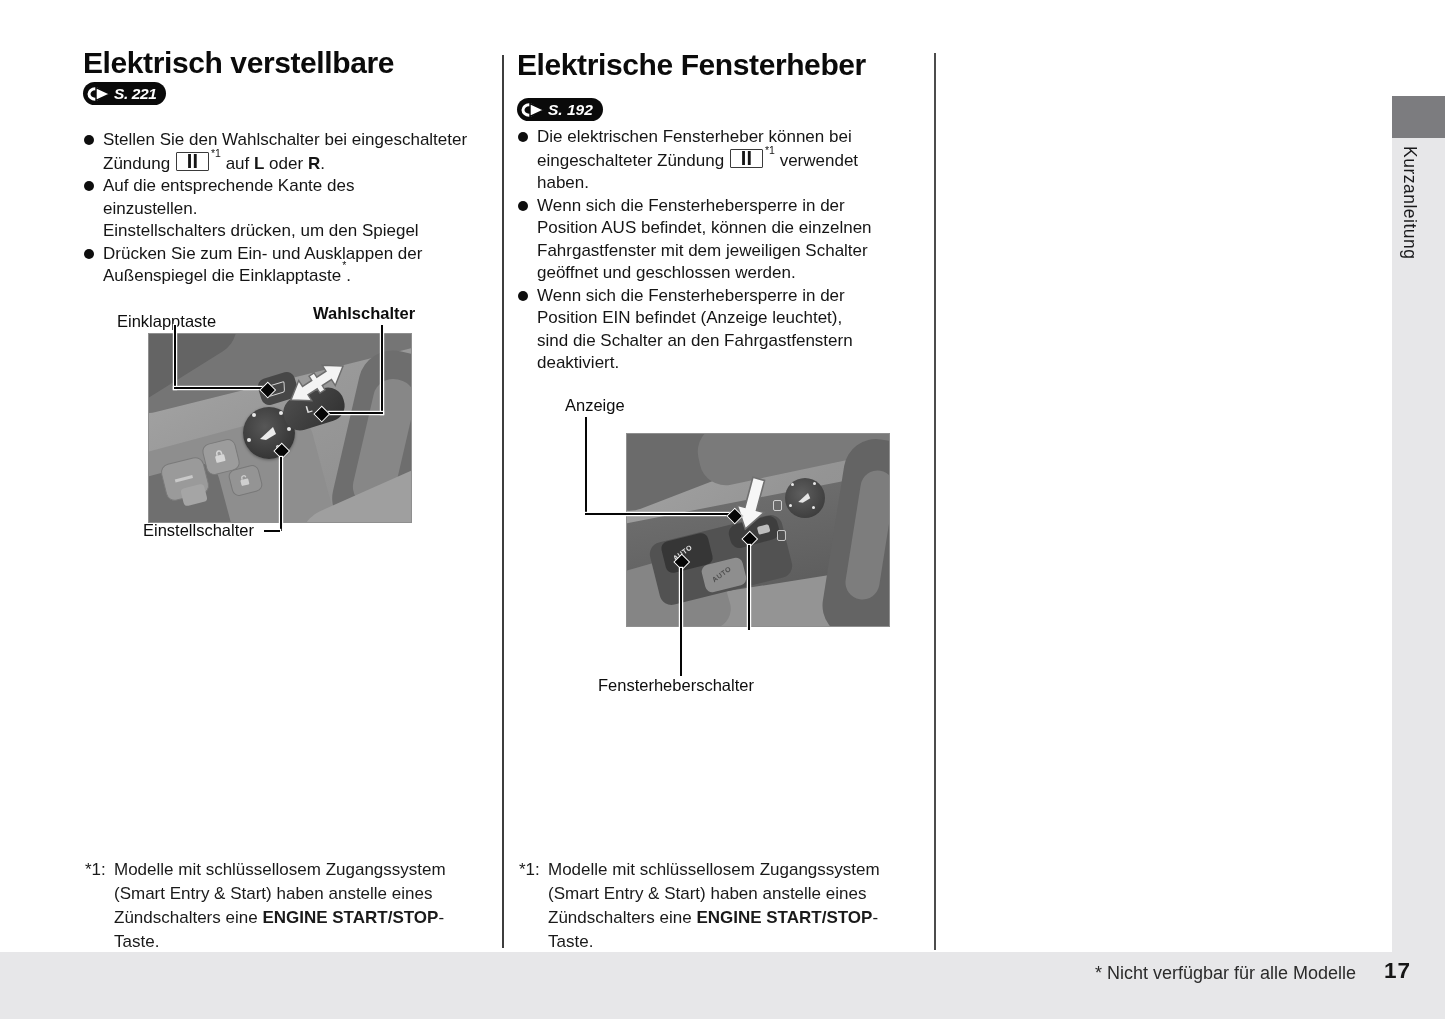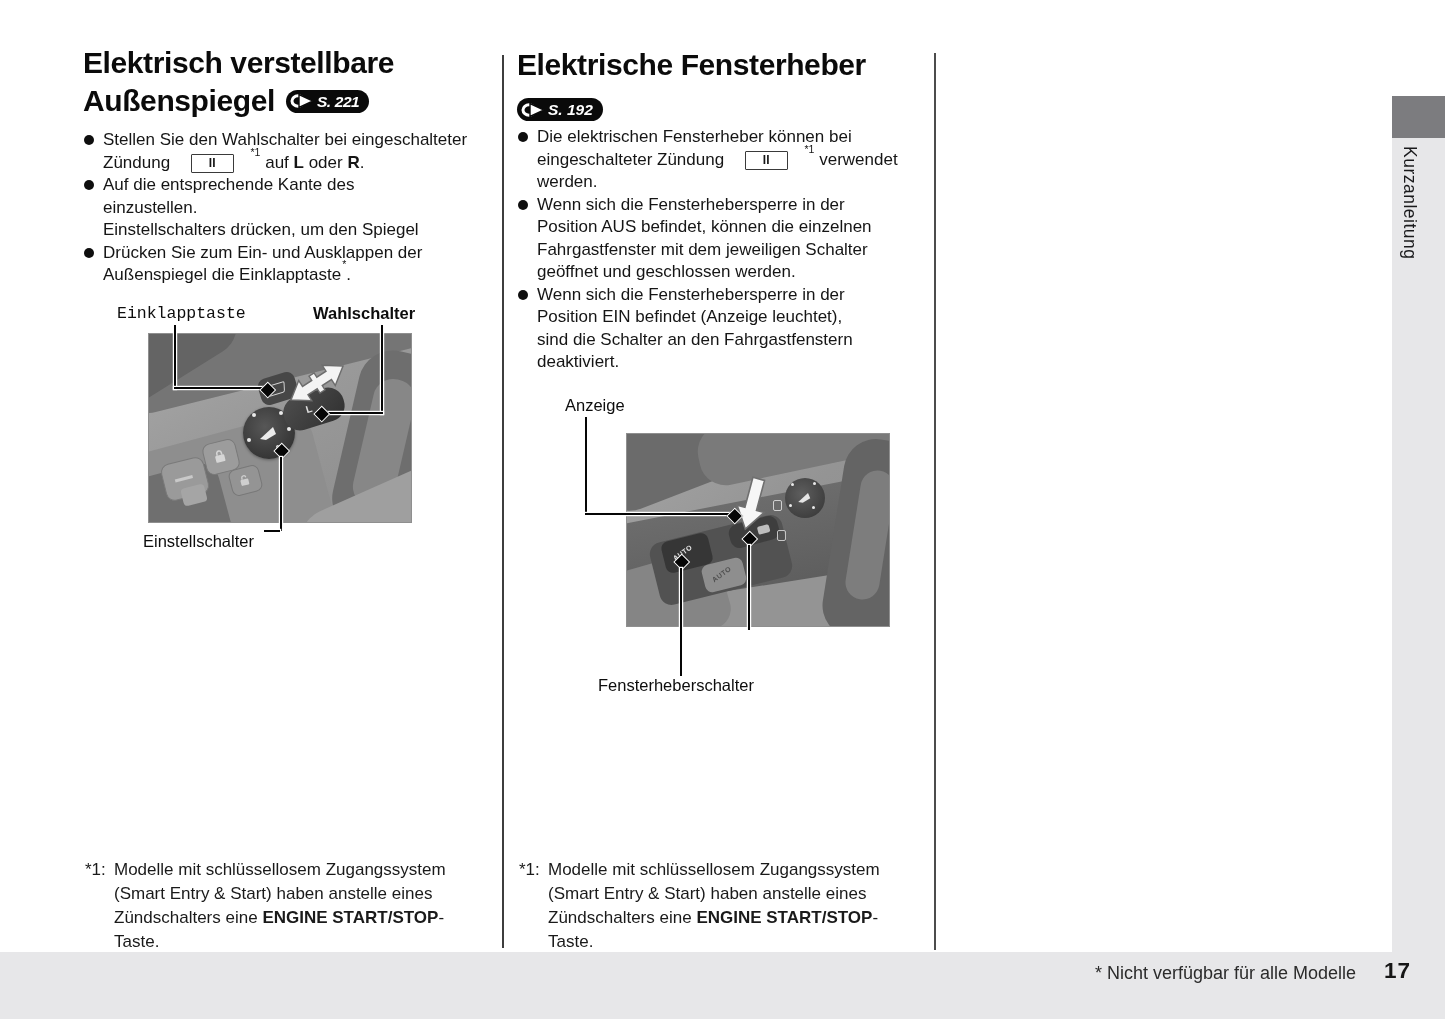--- a/index.html
+++ b/index.html
@@ -11,22 +11,22 @@
   .title-row{display:flex;align-items:center;gap:11px;}
   
   .badge{display:inline-flex;align-items:center;gap:3px;background:#0a0a0a;color:#fff;height:23px;
          border-radius:12px;padding:0 10px 0 4px;font-size:15.5px;font-weight:bold;font-style:italic;line-height:23px;white-space:nowrap;}
   .badge svg{display:block;}
   
   .bullet{display:flex;gap:9px;}
   .dot{width:10px;height:10px;border-radius:50%;background:#0e0e0e;margin-top:6px;flex:none;}
   .btext{font-size:17px;line-height:22.5px;color:#151515;}
   .bline{white-space:nowrap;}
-  .keybox{display:inline-block;border:1.5px solid #3a3a3a;padding:0 17px;line-height:17px;font-size:12px;
-          font-weight:bold;vertical-align:1px;margin:0 16px;border-radius:1px;}
+  .keybox{display:inline-block;border:1.5px solid #3a3a3a;padding:0 10px;line-height:17px;font-size:20px;
+          font-weight:bold;vertical-align:1px;margin:0 1px;border-radius:1px;}
   sup.fn{font-size:10.5px;line-height:0;position:relative;top:-5px;margin-left:1px;font-weight:normal;}
   b{font-weight:bold;}
   
   .flabel{position:absolute;font-size:16.5px;color:#0d0d0d;white-space:nowrap;}
   .cl{position:absolute;background:#060606;box-shadow:0 0 0 1.2px #ffffff;}
   .clv{width:2.2px;}
   .clh{height:2.2px;}
   .dmd{position:absolute;width:9.5px;height:9.5px;background:#060606;border:1.7px solid #ffffff;transform:rotate(45deg);}
   
   .photo{position:absolute;overflow:hidden;border:1px solid #8f8f8f;}
@@ -49,21 +49,20 @@
 <body>
 
 <div class="page">
 
   <div class="divider" style="left:502px;top:55px;width:2px;height:893px;"></div>
   <div class="divider" style="left:934px;top:53px;width:2px;height:897px;background:#4c4c4c;"></div>
 
   <div class="abs title" style="left:83px;top:44px;">
     <div>Elektrisch verstellbare</div>
     <div class="title-row">
-      <span>Außenspiegel</span>
       <span class="badge" style="font-weight:bold;">
         <svg width="24" height="14" viewBox="0 0 24 14">
           <ellipse cx="8" cy="7" rx="6" ry="5.2" fill="none" stroke="#ffffff" stroke-width="3"></ellipse>
           <polygon points="9,0.5 23,7 9,13.5" fill="#ffffff" stroke="#0a0a0a" stroke-width="1.4"></polygon>
         </svg>
         <span>S. 221</span>
       </span>
     </div>
   </div>
 
@@ -85,23 +84,23 @@
       </div>
       <div class="bullet">
         <span class="dot"></span>
         <div class="btext">
           <div class="bline">Drücken Sie zum Ein- und Ausklappen der</div>
           <div class="bline">Außenspiegel die Einklapptaste<sup class="fn">*</sup>.</div>
         </div>
       </div>
     </div>
 
-  <div class="flabel" style="left:117px;top:304px;font-family:Liberation Mono, monospace;">Einklapptaste</div>
+  <div class="flabel" style="left:117px;top:312px;">Einklapptaste</div>
   <div class="flabel" style="left:313px;top:304px;font-weight:bold;">Wahlschalter</div>
-  <div class="flabel" style="left:143px;top:532px;">Einstellschalter</div>
+  <div class="flabel" style="left:143px;top:521px;">Einstellschalter</div>
 
   <div class="photo" style="left:148px;top:333px;width:262px;height:188px;background:linear-gradient(150deg,#a8a8a8,#999999 45%,#8d8d8d);">
     <div class="ph" style="left:-50px;top:-58px;width:390px;height:100px;background:#757575;transform:rotate(-14deg);border-radius:40px;"></div>
     <div class="ph" style="left:-70px;top:-30px;width:160px;height:80px;background:#646464;transform:rotate(-32deg);border-radius:30px;"></div>
     <div class="ph" style="left:-30px;top:100px;width:210px;height:150px;background:#8e8e8e;transform:rotate(-15deg);border-radius:24px;"></div>
     <div class="ph" style="left:-50px;top:140px;width:130px;height:100px;background:#6f6f6f;transform:rotate(-15deg);border-radius:20px;"></div>
     <div class="ph" style="left:196px;top:18px;width:95px;height:185px;background:#6e6e6e;transform:rotate(13deg);border-radius:34px;"></div>
     <div class="ph" style="left:214px;top:44px;width:42px;height:130px;background:#878787;transform:rotate(13deg);border-radius:20px;"></div>
     <div class="ph" style="left:150px;top:152px;width:170px;height:70px;background:#9f9f9f;transform:rotate(-24deg);border-radius:30px;"></div>
 
@@ -176,21 +175,21 @@
     </svg>
     <span>S. 192</span>
   </span>
 
   <div class="abs" style="left:518px;top:126px;">
       <div class="bullet">
         <span class="dot"></span>
         <div class="btext">
           <div class="bline">Die elektrischen Fensterheber können bei</div>
           <div class="bline">eingeschalteter Zündung <span class="keybox">II</span><sup class="fn">*1</sup> verwendet</div>
-          <div class="bline">werden.</div>
+          <div class="bline">haben.</div>
         </div>
       </div>
       <div class="bullet">
         <span class="dot"></span>
         <div class="btext">
           <div class="bline">Wenn sich die Fensterhebersperre in der</div>
           <div class="bline">Position AUS befindet, können die einzelnen</div>
           <div class="bline">Fahrgastfenster mit dem jeweiligen Schalter</div>
           <div class="bline">geöffnet und geschlossen werden.</div>
         </div>

